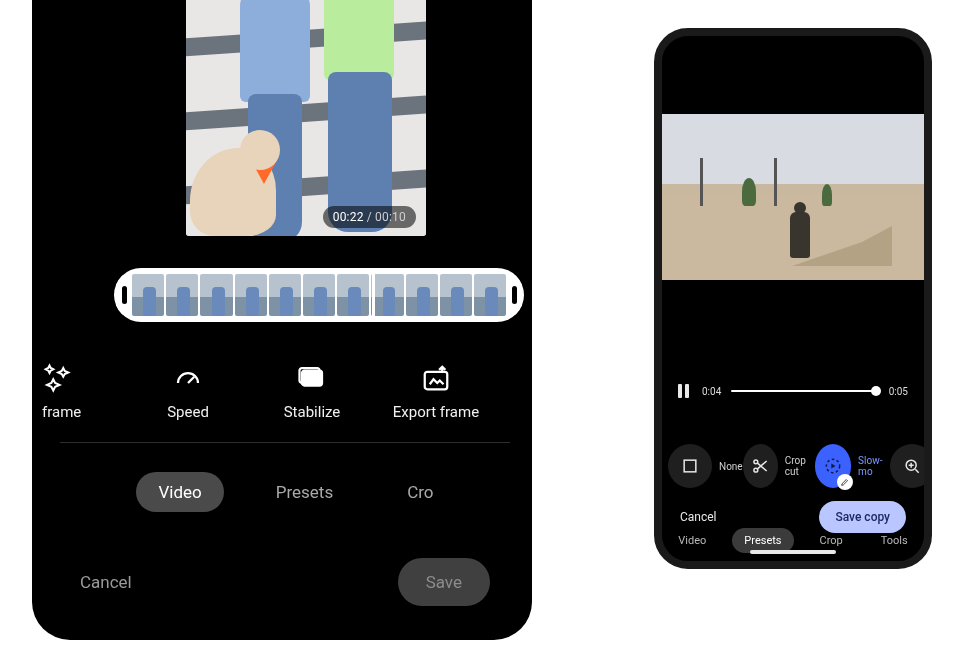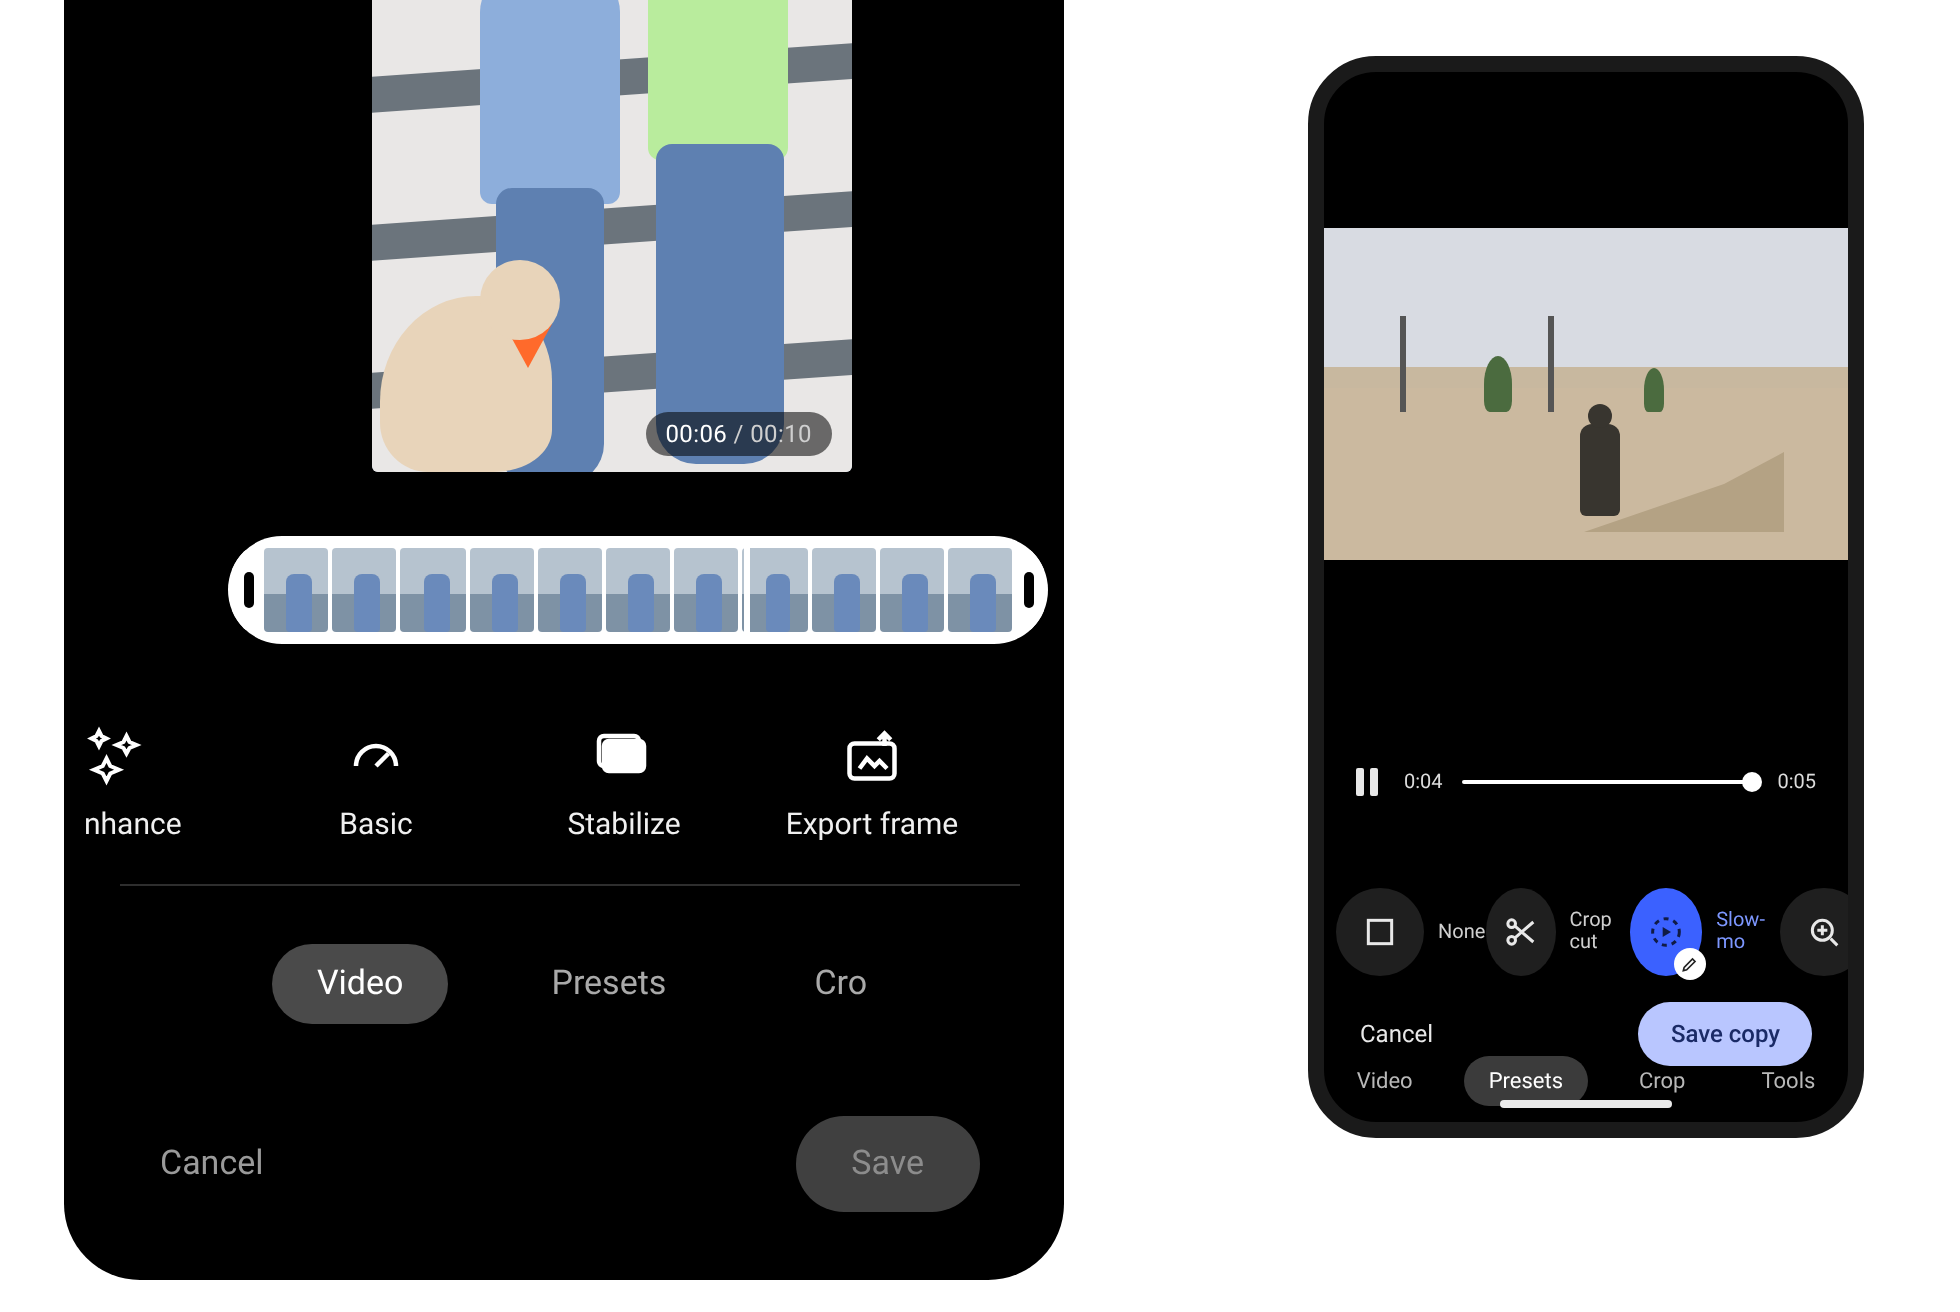--- a/index.html
+++ b/index.html
@@ -107,21 +107,21 @@
           <div class="legs"></div>
         </div>
       <div class="person p2">
           <div class="top"></div>
           <div class="legs"></div>
         </div>
       <div class="dog">
           <div class="bandana"></div>
         </div>
       <div class="time-pill">
-        <span class="cur">00:06</span><span class="sep"> / </span><span class="tot">00:10</span>
+        <span class="cur">00:22</span><span class="sep"> / </span><span class="tot">00:10</span>
       </div>
     </div>
 
     <div class="filmstrip">
       <div class="fs-handle l"></div>
       <div class="fs-thumb"></div>
       <div class="fs-thumb"></div>
       <div class="fs-thumb"></div>
       <div class="fs-thumb"></div>
       <div class="fs-thumb"></div>
@@ -133,28 +133,28 @@
       <div class="fs-thumb"></div>
       <div class="fs-handle r"></div>
       <div class="fs-playhead"></div>
     </div>
 
     <div class="pl-toolrow">
       <div class="pl-tool cut">
         <svg viewBox="0 0 24 24" fill="none" stroke="#fff" stroke-width="1.6">
             <path d="M6 2l1 2 2 1-2 1-1 2-1-2-2-1 2-1zM17 4l1.2 2.4L21 7.6l-2.8 1.2L17 11l-1.2-2.2L13 7.6l2.8-1.2zM9 13l1.5 3L14 17.5l-3.5 1.5L9 22l-1.5-3L4 17.5l3.5-1.5z"></path>
           </svg>
-        <span>nhance</span>
+        <span>frame</span>
       </div>
       <div class="pl-tool">
         <svg viewBox="0 0 24 24" fill="none" stroke="#fff" stroke-width="1.8">
             <path d="M4 16a8 8 0 1 1 16 0"></path>
             <path d="M12 16l5-5"></path>
           </svg>
-        <span>Basic</span>
+        <span>Speed</span>
       </div>
       <div class="pl-tool">
         <svg viewBox="0 0 24 24" fill="none" stroke="#fff" stroke-width="1.8">
             <rect x="4" y="6" width="16" height="12" rx="2" fill="#fff"></rect>
             <rect x="2" y="4" width="16" height="12" rx="2" fill="none"></rect>
           </svg>
         <span>Stabilize</span>
       </div>
       <div class="pl-tool">
         <svg viewBox="0 0 24 24" fill="none" stroke="#fff" stroke-width="1.8">

